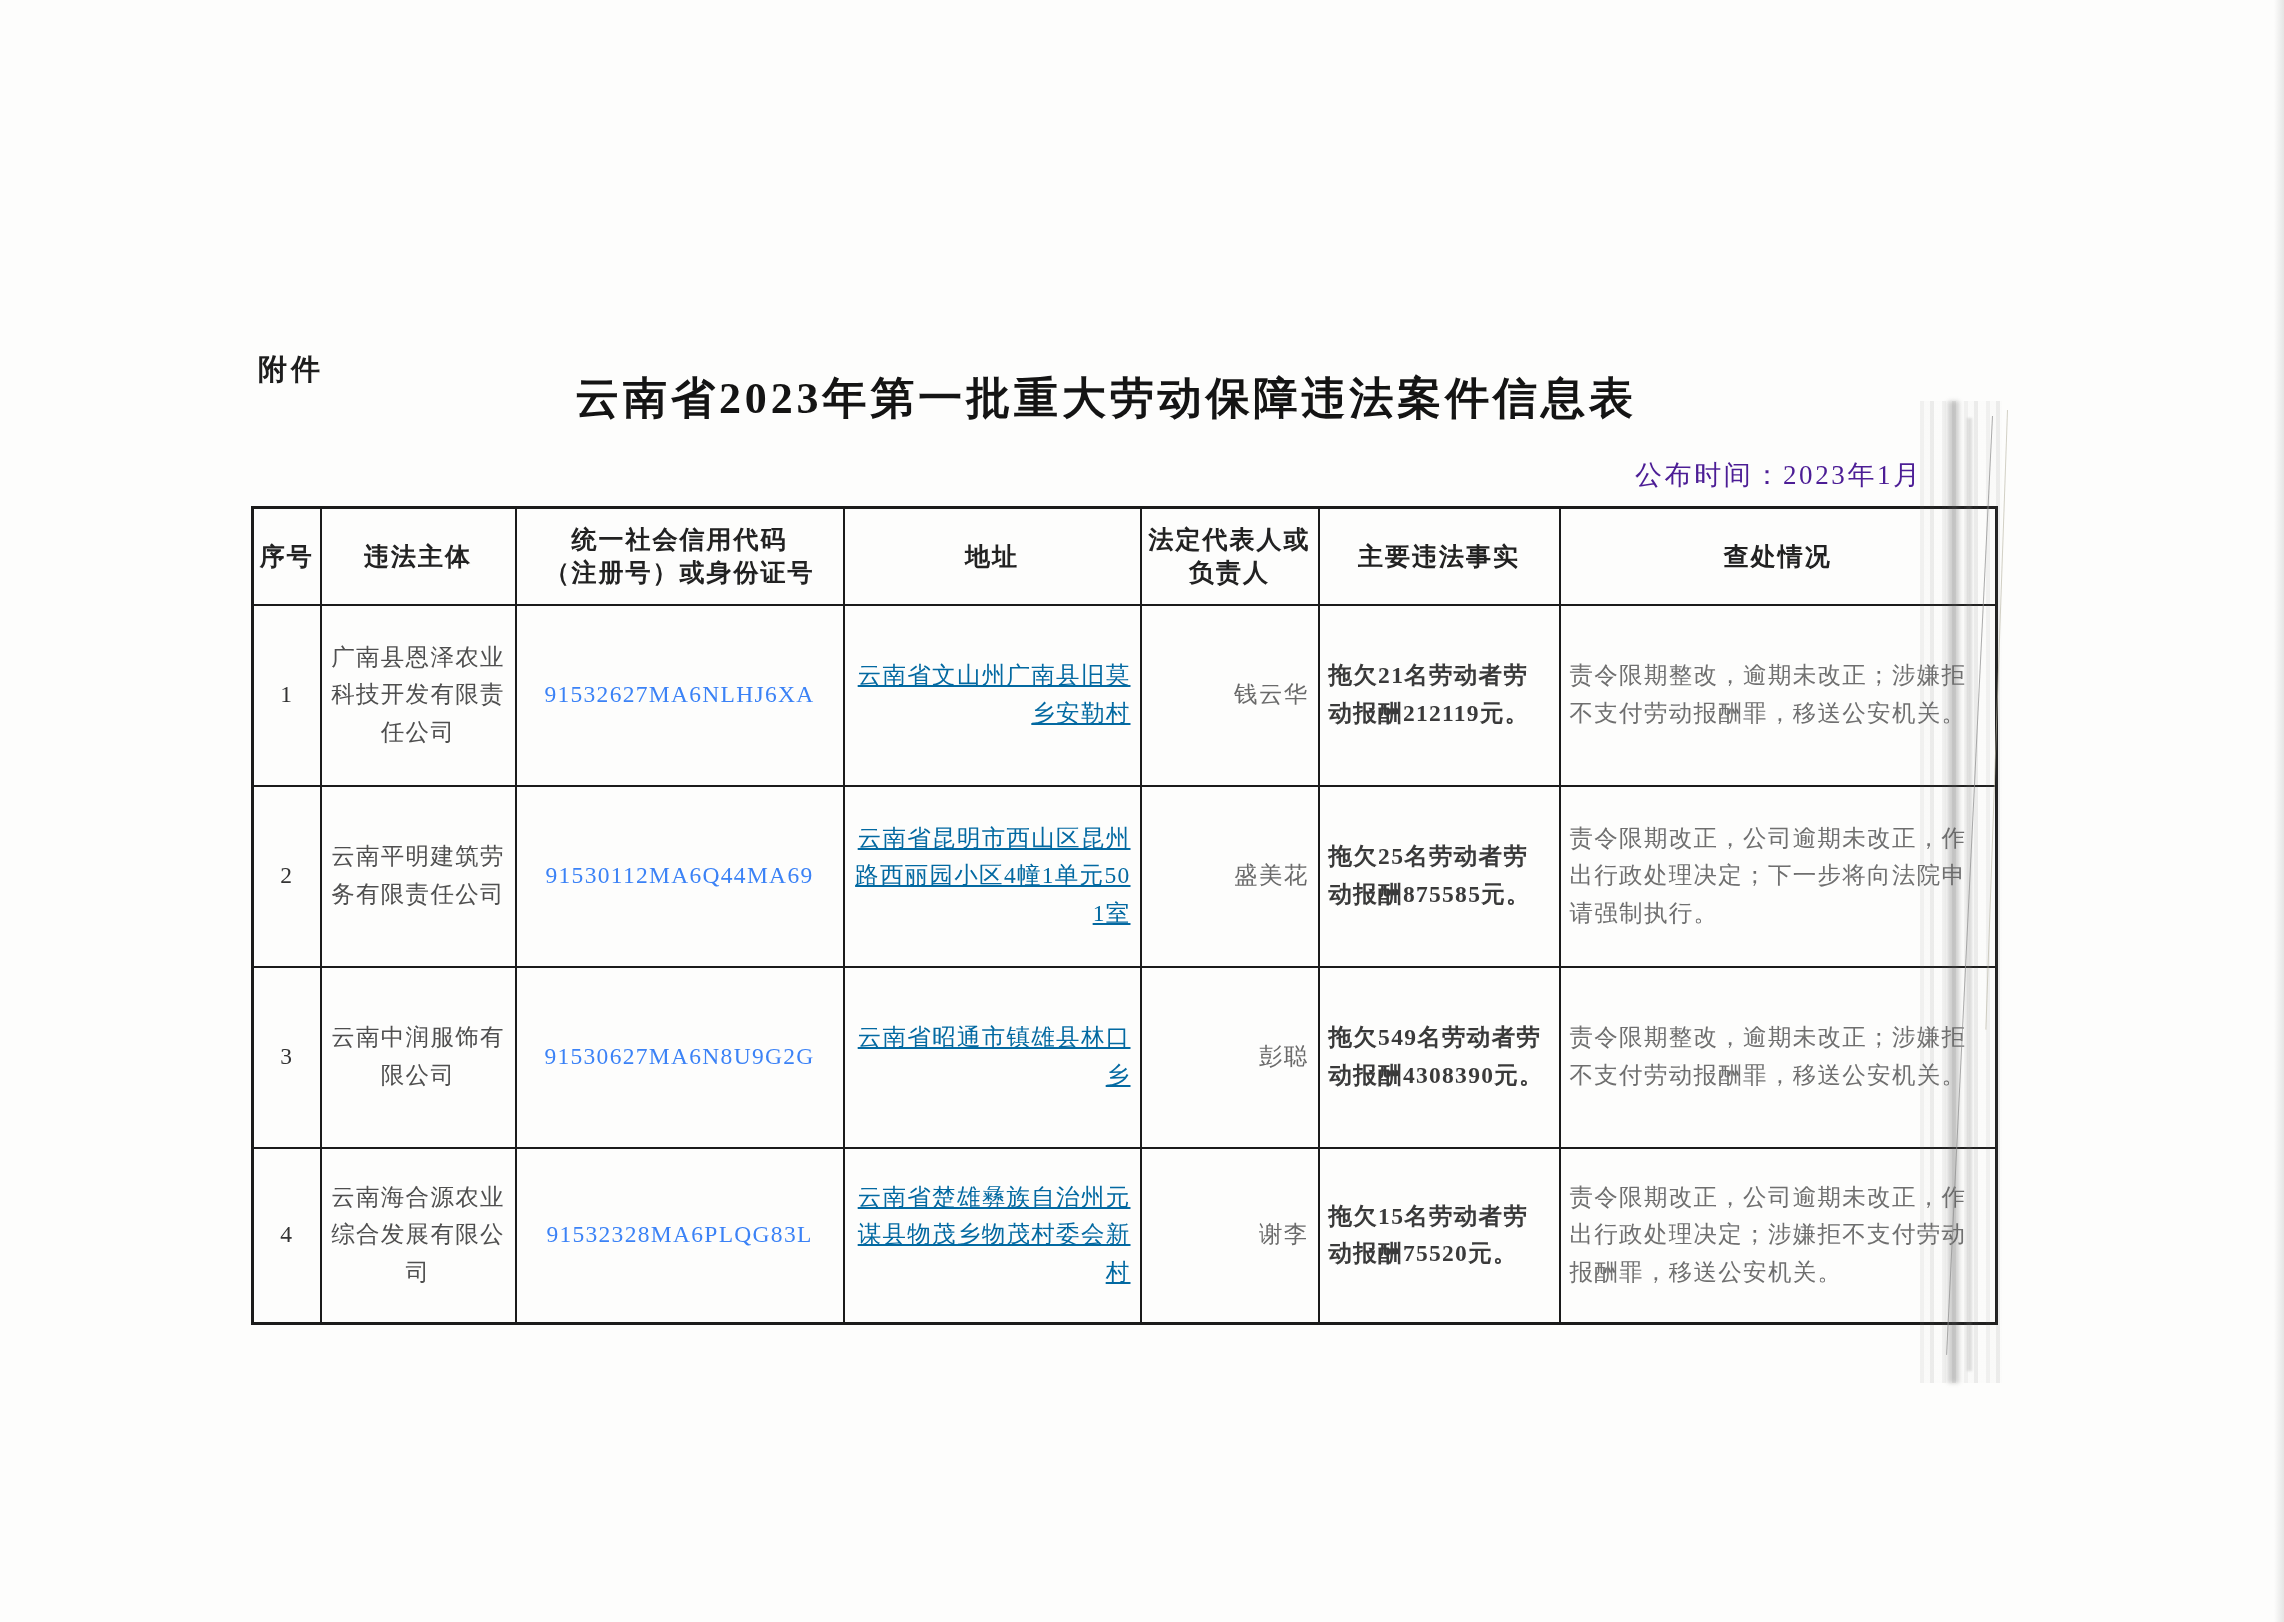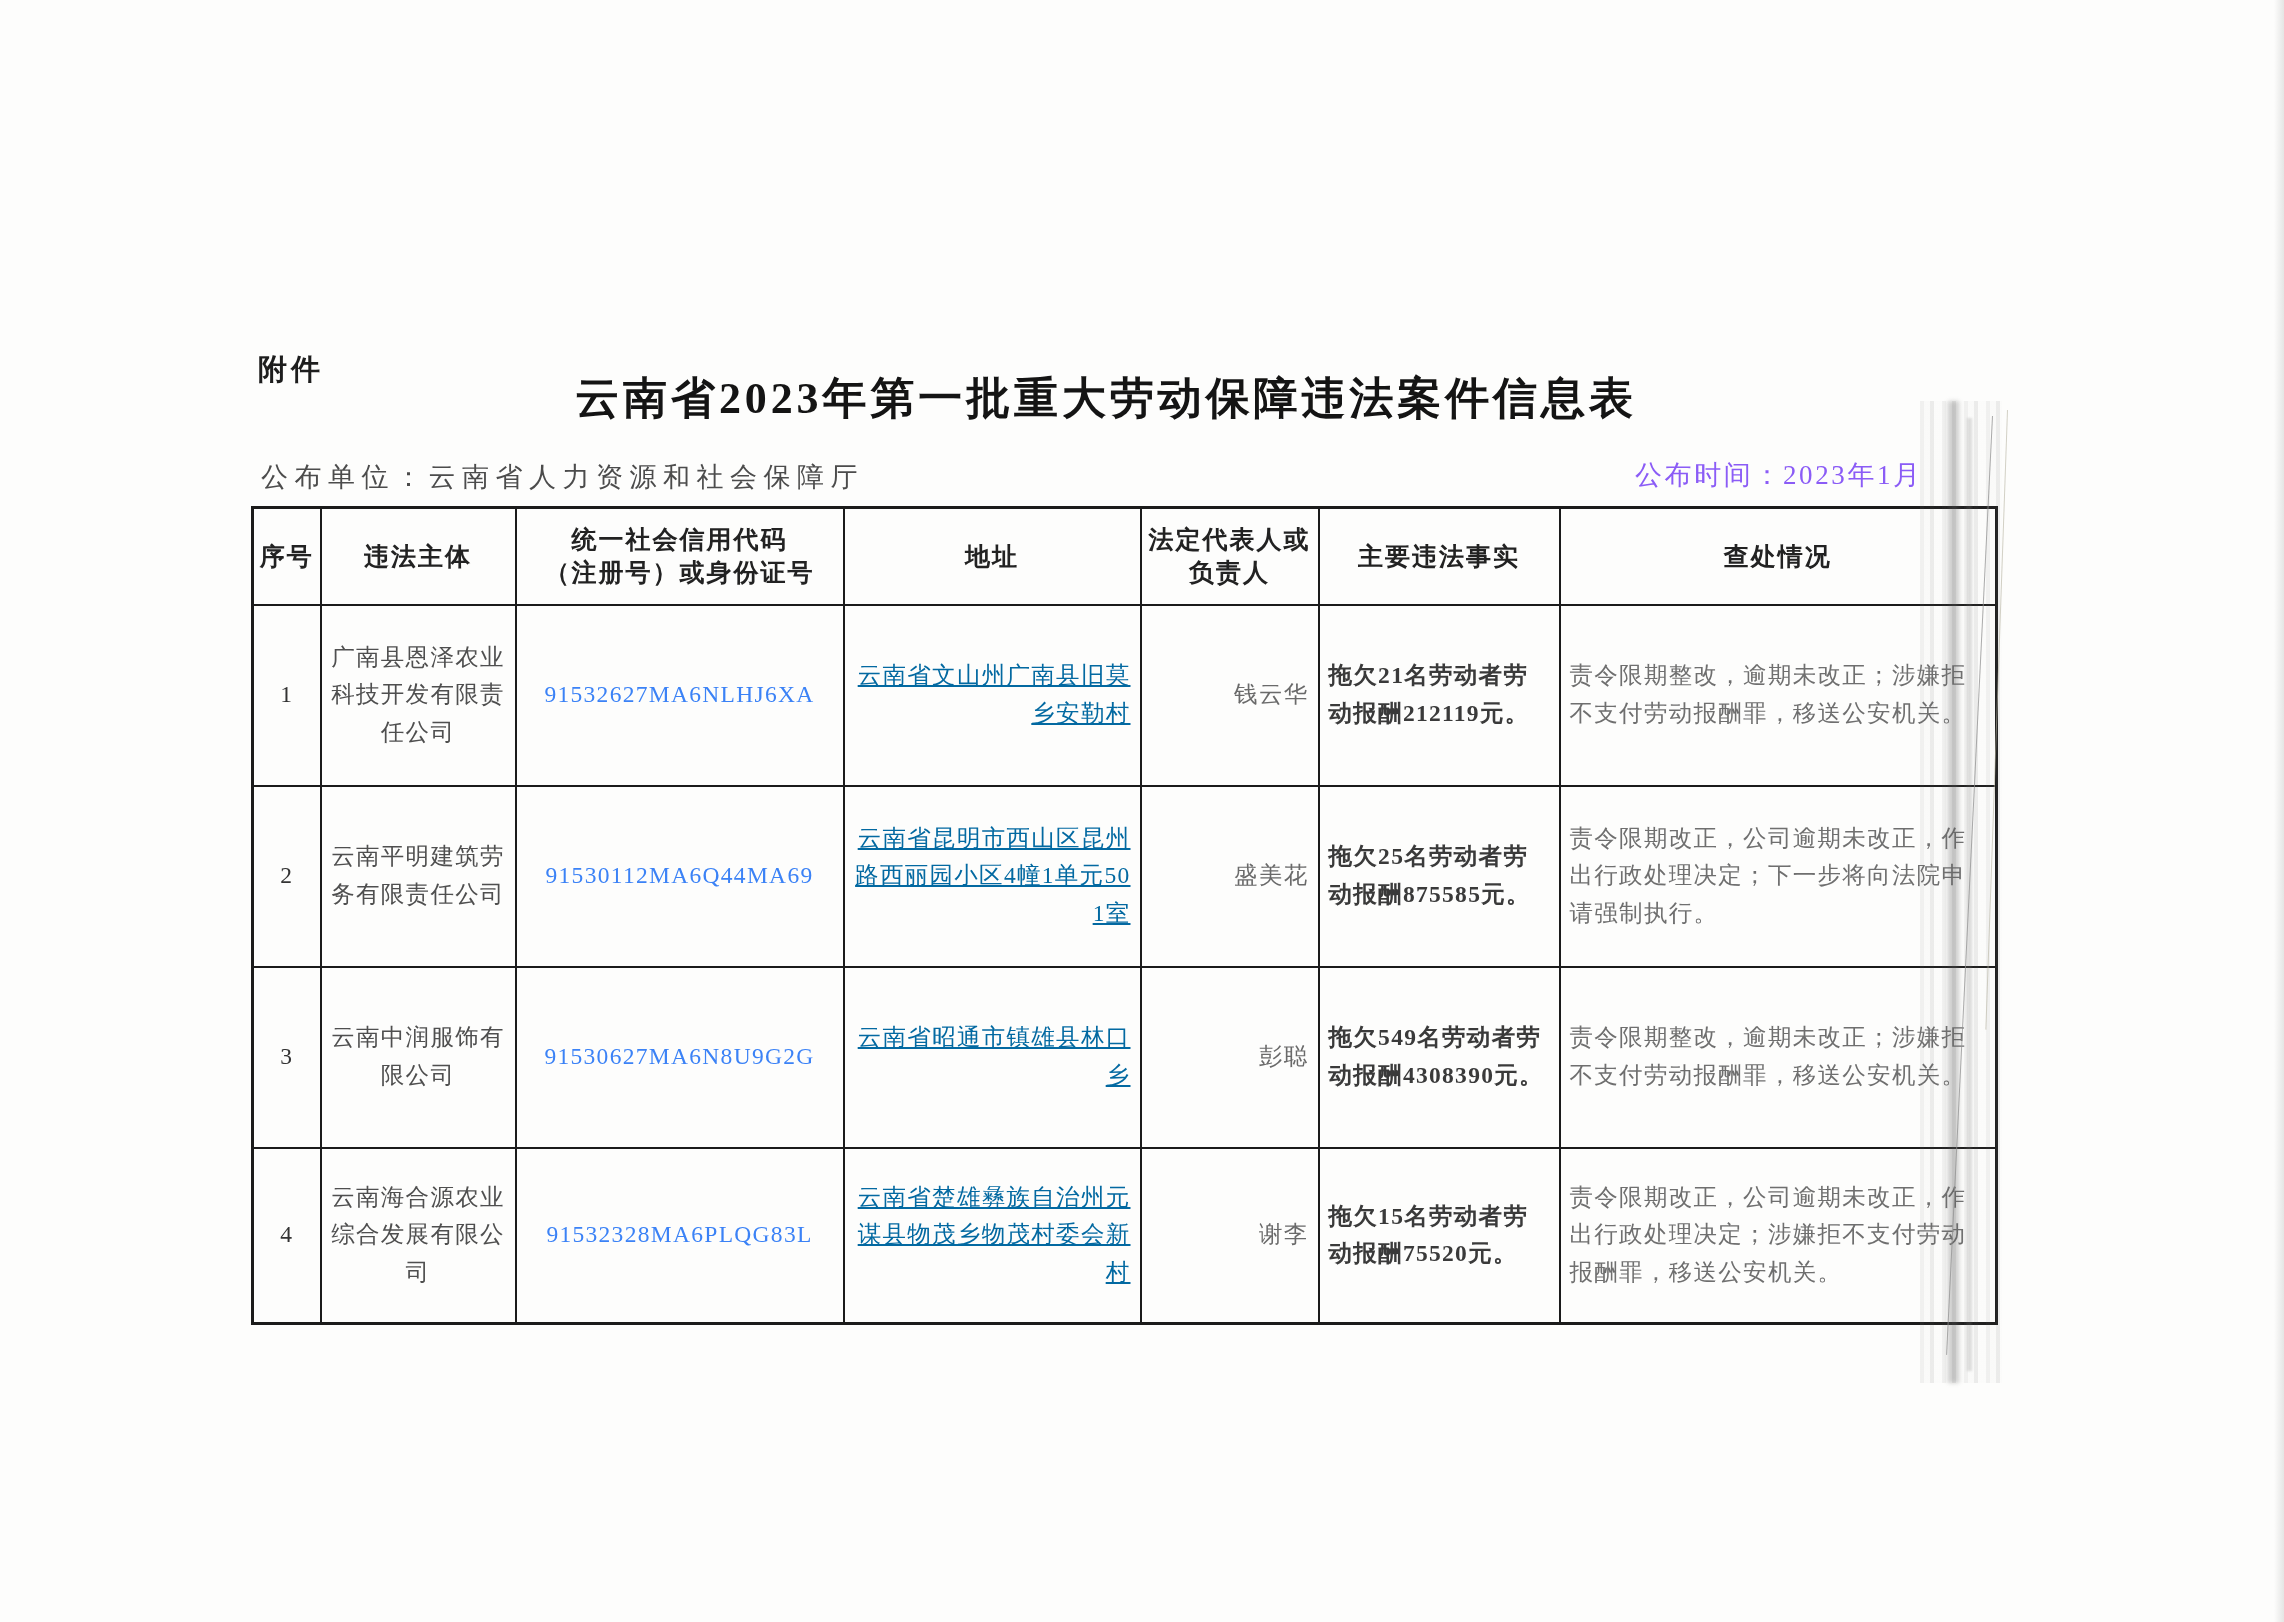--- a/index.html
+++ b/index.html
@@ -24,21 +24,21 @@
     text-align:center;
     font-size:44px;font-weight:bold;color:#141414;
     letter-spacing:3.9px;
   }
   .publisher{
     position:absolute;left:261px;top:459px;
     font-size:27px;color:#4c4c4c;letter-spacing:6.5px;
   }
   .pubtime{
     position:absolute;left:1635px;top:457px;
-    font-size:27px;color:#8b5cf6;letter-spacing:2.6px;
+    font-size:27px;color:#4c1d95;letter-spacing:2.6px;
   }
 
   table.cases{
     position:absolute;left:251px;top:506px;
     width:1743px;
     border-collapse:collapse;
     table-layout:fixed;
     background:transparent;
   }
   table.cases, table.cases td, table.cases th{
@@ -118,21 +118,20 @@
 </style>
 </head>
 <body>
 
 <div class="page">
 
   <div class="attachment">附件</div>
 
   <div class="doc-title">云南省2023年第一批重大劳动保障违法案件信息表</div>
 
-  <div class="publisher">公布单位：云南省人力资源和社会保障厅</div>
   <div class="pubtime">公布时间：2023年1月</div>
 
   <table class="cases">
     <colgroup>
       <col style="width:68px">
       <col style="width:195px">
       <col style="width:328px">
       <col style="width:297px">
       <col style="width:178px">
       <col style="width:241px">

